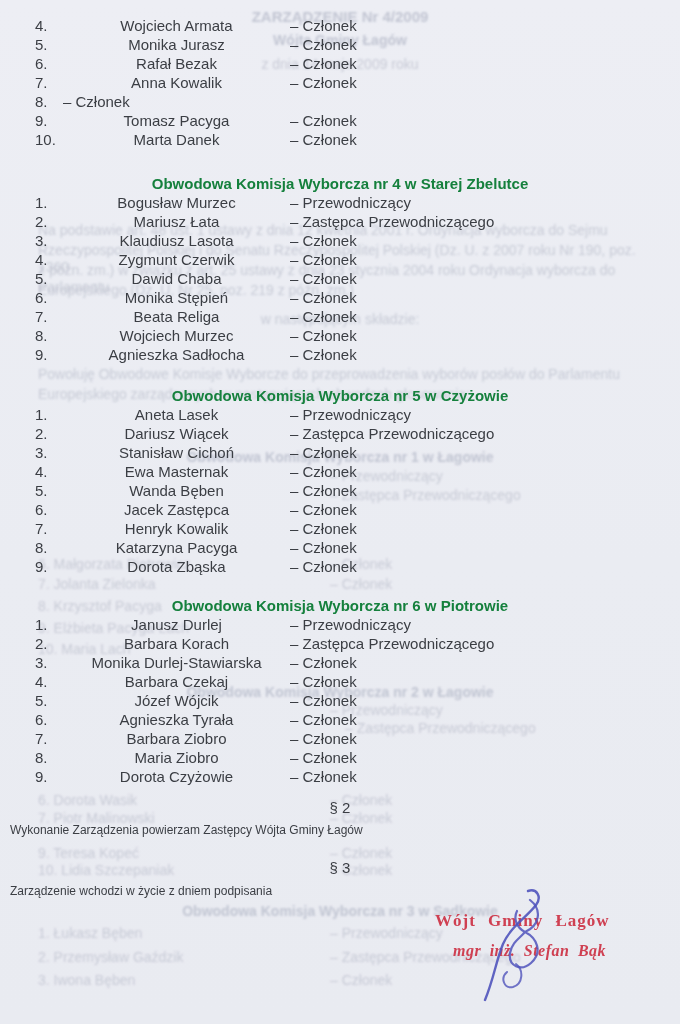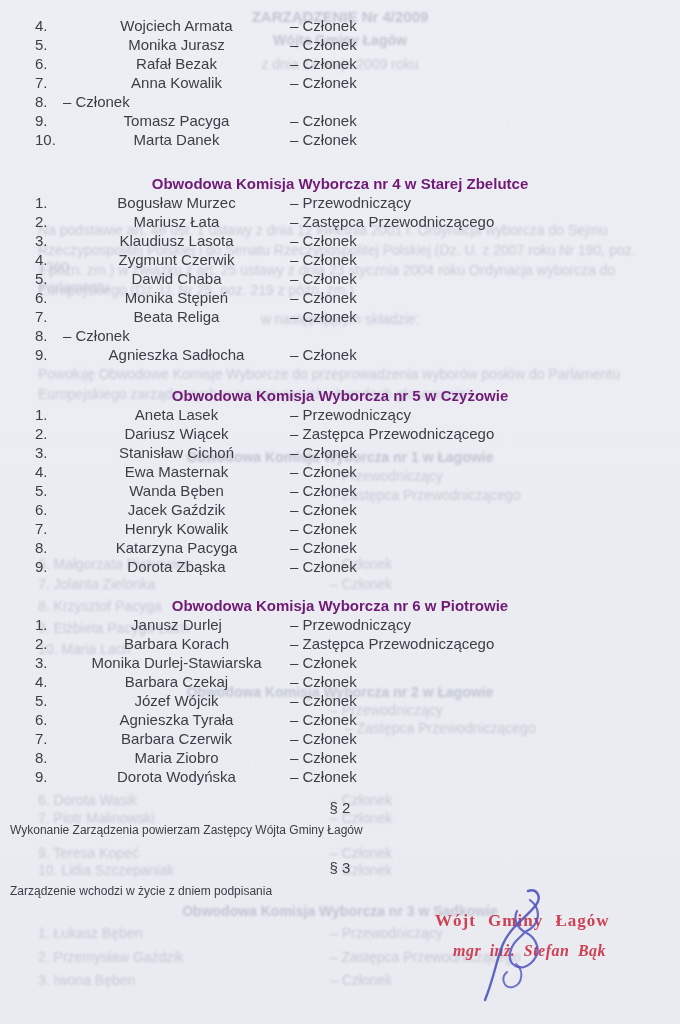--- a/index.html
+++ b/index.html
@@ -29,21 +29,21 @@
 
   
   .content{position:relative;z-index:2;}
   .member-list{list-style:none;margin:0;padding:0;}
   .row{display:flex;height:19px;line-height:19px;font-size:15px;padding-left:35px;}
   .num{width:28px;flex:none;}
   .name{width:227px;flex:none;text-align:center;}
   .role{flex:1;}
   .top-list{padding-top:16px;}
 
-  .section-title{margin:0;font-size:15px;line-height:19px;font-weight:bold;text-align:center;color:#701a75;}
+  .section-title{margin:0;font-size:15px;line-height:19px;font-weight:bold;text-align:center;color:#15803d;}
   #sections .section:nth-child(1) .section-title{margin-top:25px;}
   #sections .section:nth-child(2) .section-title{margin-top:22px;text-align:center;}
   #sections .section:nth-child(3) .section-title{margin-top:20px;}
 
   .para-mark{text-align:center;font-size:15px;line-height:19px;}
   .para-text{font-size:12px;line-height:19px;padding-left:10px;}
   #para-2{margin-top:12px;}
   #para-2 .para-text{margin-top:4px;}
   #para-3{margin-top:18px;}
   #para-3 .para-text{margin-top:5px;}
@@ -177,20 +177,21 @@
               <span class="name">Monika Stępień</span>
               <span class="role">– Członek</span>
             </li>
             <li class="row">
               <span class="num">7.</span>
               <span class="name">Beata Religa</span>
               <span class="role">– Członek</span>
             </li>
             <li class="row">
               <span class="num">8.</span>
+              <span class="name">Wojciech Murzec</span>
               <span class="role">– Członek</span>
             </li>
             <li class="row">
               <span class="num">9.</span>
               <span class="name">Agnieszka Sadłocha</span>
               <span class="role">– Członek</span>
             </li>
           </ol>
         </div>
         <div class="section">
@@ -216,21 +217,21 @@
               <span class="name">Ewa Masternak</span>
               <span class="role">– Członek</span>
             </li>
             <li class="row">
               <span class="num">5.</span>
               <span class="name">Wanda Bęben</span>
               <span class="role">– Członek</span>
             </li>
             <li class="row">
               <span class="num">6.</span>
-              <span class="name">Jacek Gaździk</span>
+              <span class="name">Jacek Zastępca</span>
               <span class="role">– Członek</span>
             </li>
             <li class="row">
               <span class="num">7.</span>
               <span class="name">Henryk Kowalik</span>
               <span class="role">– Członek</span>
             </li>
             <li class="row">
               <span class="num">8.</span>
               <span class="name">Katarzyna Pacyga</span>
@@ -271,31 +272,31 @@
               <span class="name">Józef Wójcik</span>
               <span class="role">– Członek</span>
             </li>
             <li class="row">
               <span class="num">6.</span>
               <span class="name">Agnieszka Tyrała</span>
               <span class="role">– Członek</span>
             </li>
             <li class="row">
               <span class="num">7.</span>
-              <span class="name">Barbara Czerwik</span>
+              <span class="name">Barbara Ziobro</span>
               <span class="role">– Członek</span>
             </li>
             <li class="row">
               <span class="num">8.</span>
               <span class="name">Maria Ziobro</span>
               <span class="role">– Członek</span>
             </li>
             <li class="row">
               <span class="num">9.</span>
-              <span class="name">Dorota Wodyńska</span>
+              <span class="name">Dorota Czyżowie</span>
               <span class="role">– Członek</span>
             </li>
           </ol>
         </div>
       </div>
 
     <div class="para" id="para-2">
       <div class="para-mark">§ 2</div>
       <div class="para-text">Wykonanie Zarządzenia powierzam Zastępcy Wójta Gminy Łagów</div>
     </div>

